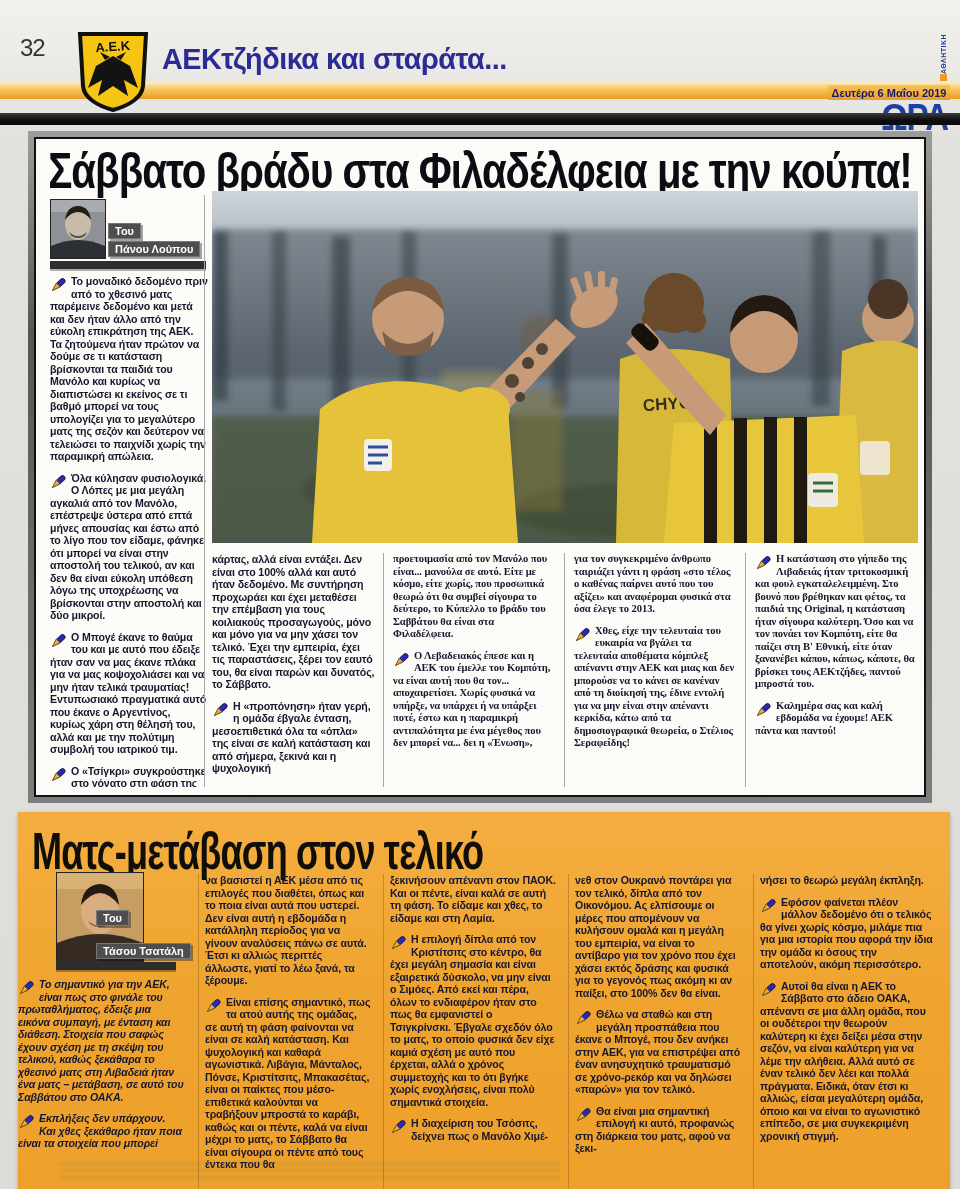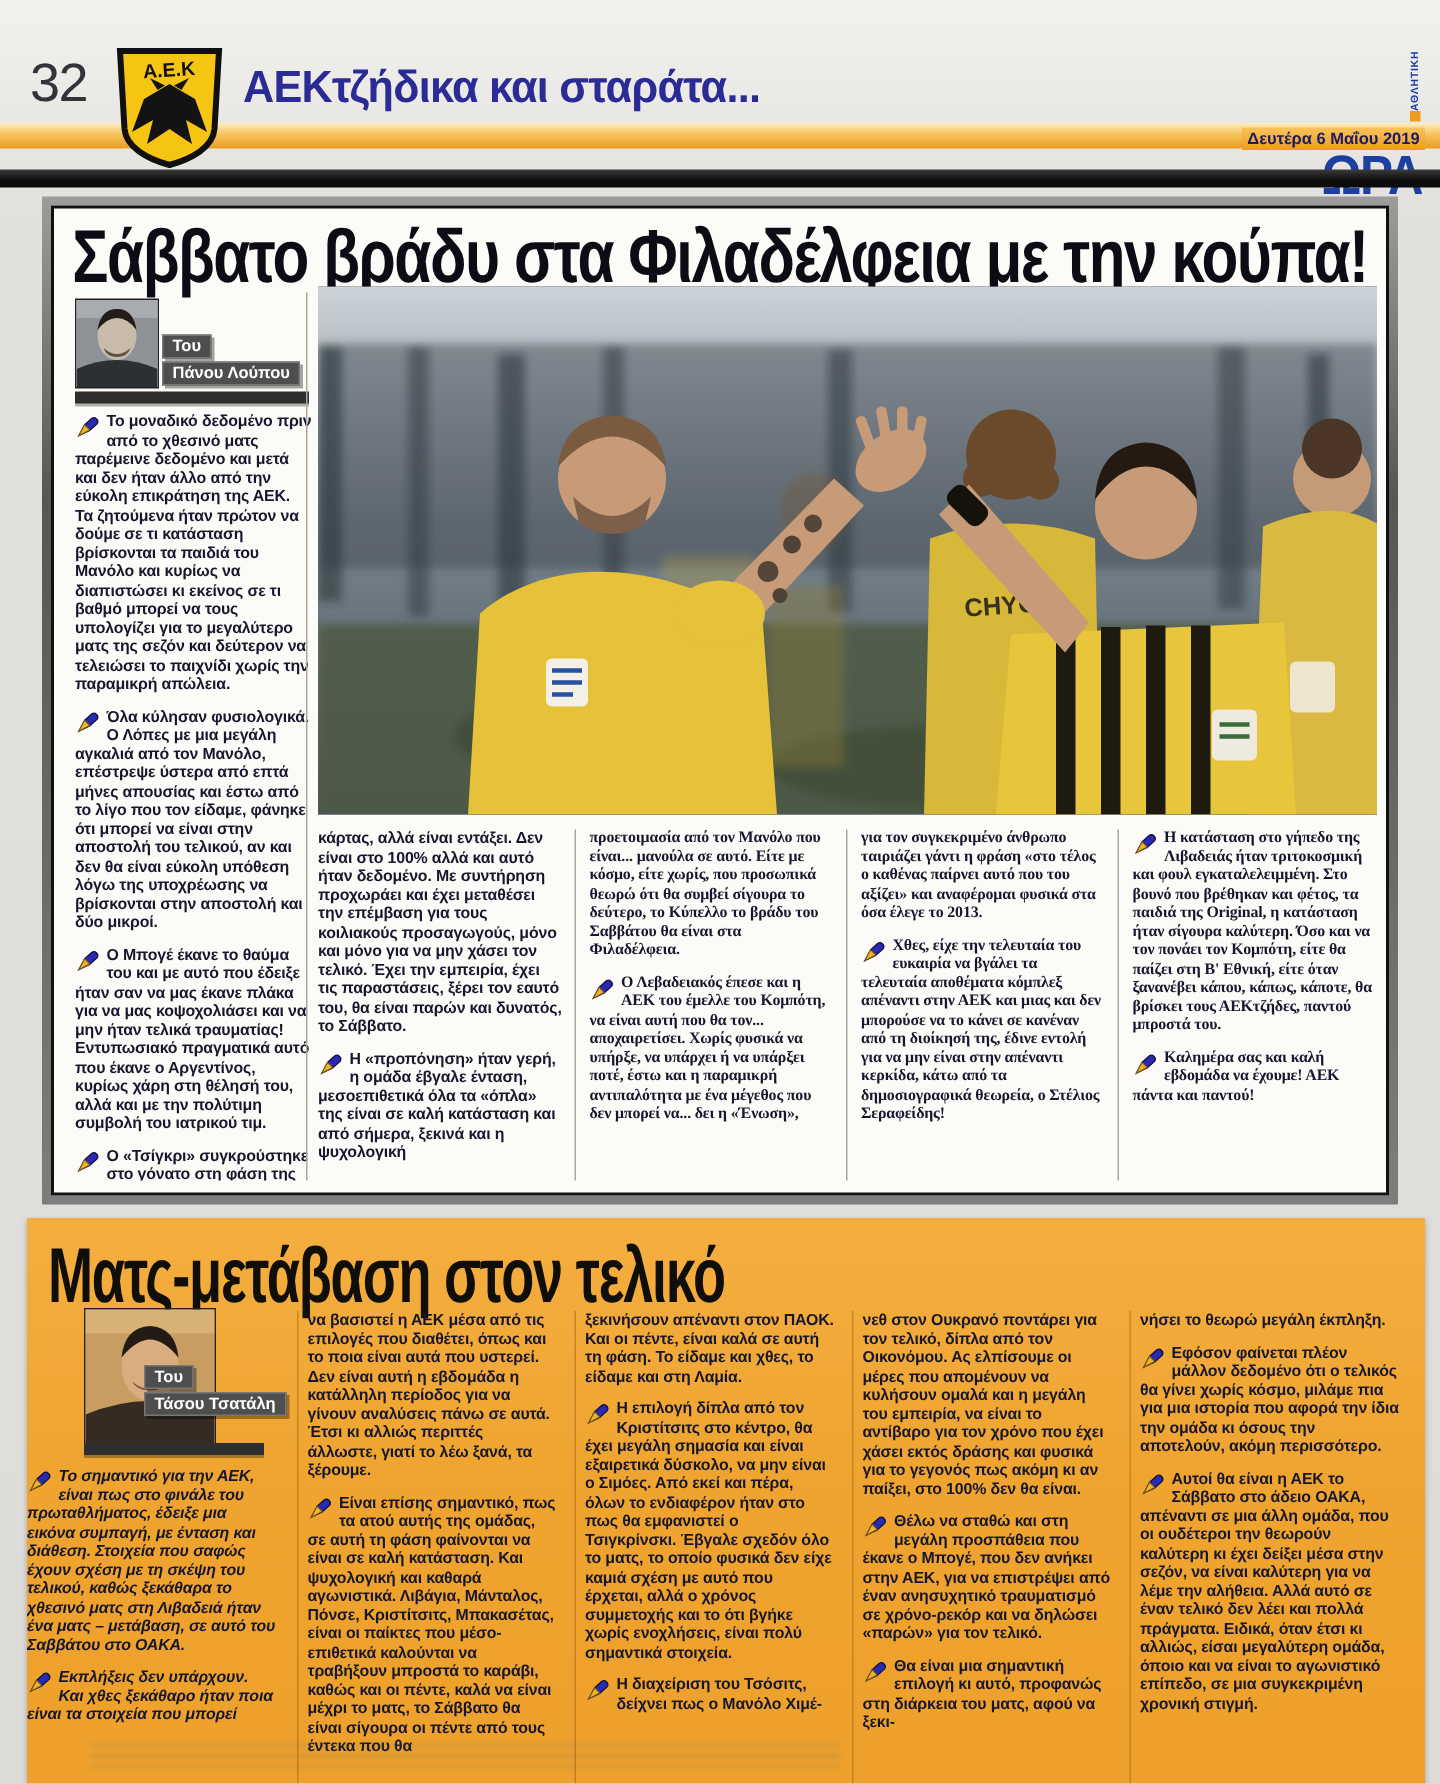--- a/index.html
+++ b/index.html
@@ -5,21 +5,21 @@
   html,body{margin:0;padding:0;}
   body{background:#b9b7b3;}
   #page{
     position:relative;width:960px;height:1189px;margin:0 auto;
     background:linear-gradient(180deg,#f2f1ee 0,#e3e1dd 140px,#dedcd8 100%);
     font-family:"Liberation Sans",sans-serif;overflow:hidden;
   }
   
   .hdr-orange-bar{position:absolute;left:0;top:82px;width:960px;height:17px;
     background:linear-gradient(180deg,#fdeec2 0,#f6c35a 45%,#ec9c21 100%);}
-  .page-number{position:absolute;left:20px;top:34px;font-size:36px;font-weight:400;color:#33333a;letter-spacing:-1px;}
+  .page-number{position:absolute;left:20px;top:34px;font-size:24px;font-weight:400;color:#33333a;letter-spacing:-1px;}
   .crest{position:absolute;left:72px;top:30px;width:82px;height:82px;}
   .section-title{position:absolute;left:162px;top:42px;font-size:30px;font-weight:700;color:#2b2b96;
     letter-spacing:-0.5px;transform:scaleX(.96);transform-origin:left;}
   .brand{position:absolute;right:12px;top:40px;display:flex;align-items:flex-end;flex-direction:column;}
   .brand-vert{writing-mode:vertical-rl;transform:rotate(180deg);font-size:7px;font-weight:700;color:#1c3fa0;
     letter-spacing:.5px;height:34px;margin-right:1px;}
   .brand-dot{width:7px;height:7px;background:#ee9b20;display:inline-block;margin:0 1px 24px 0;}
   .brand-main{font-size:33px;font-weight:900;color:#1c3fa0;letter-spacing:-1px;line-height:.85;transform:scaleY(1.12);transform-origin:bottom;}
   .date-badge{position:absolute;right:10px;top:85px;width:122px;height:15px;
     background:linear-gradient(180deg,#f8c45c,#ec9c21);display:flex;align-items:center;justify-content:center;
@@ -259,21 +259,21 @@
     <div class="author a2">
       <svg class="author-photo" width="86" height="90" viewBox="0 0 86 90">
         <rect width="86" height="90" fill="#c79d62"></rect>
         <rect width="86" height="16" fill="#d8b274"></rect>
         <path d="M0 70 Q43 52 86 70 L86 90 L0 90 Z" fill="#352b22"></path>
         <ellipse cx="43" cy="38" rx="19" ry="23" fill="#d9ad7f"></ellipse>
         <path d="M24 32 Q26 12 43 11 Q60 12 62 32 Q52 20 43 20 Q34 20 24 32 Z" fill="#241c14"></path>
         <path d="M31 48 Q43 58 55 48 Q52 54 43 54 Q34 54 31 48 Z" fill="#7a5a42"></path>
       </svg>
       <span class="byline-chip" style="left:40px;top:38px">Του</span>
-      <span class="byline-chip" style="left:40px;top:56px">Τάσου Τσατάλη</span>
+      <span class="byline-chip" style="left:40px;top:71px">Τάσου Τσατάλη</span>
       <div class="author-bar" style="left:0;top:90px;width:120px;height:8px"></div>
     </div>
 
     <div class="a2-col a2-c1">
         <div class="para"><span class="pen"><svg viewBox="0 0 20 20">
               <path d="M3 17 L7.5 8.5 L13 3.5 a3.1 3.1 0 0 1 4.3 4.3 L11.5 13 Z" fill="#2a2ab0" stroke="#0e0e3c" stroke-width="1"></path>
               <path d="M3 17 L7.5 8.5 L11.5 12.5 Z" fill="#f0b428" stroke="#7a5a10" stroke-width="0.8"></path>
             </svg></span><span>Το σημαντικό για την ΑΕΚ, είναι πως στο φινάλε του πρωταθλήματος, έδειξε μια εικόνα συμπαγή, με ένταση και διάθεση. Στοιχεία που σαφώς έχουν σχέση με τη σκέψη του τελικού, καθώς ξεκάθαρα το χθεσινό ματς στη Λιβαδειά ήταν ένα ματς – μετάβαση, σε αυτό του Σαββάτου στο ΟΑΚΑ.</span></div>
         <div class="para"><span class="pen"><svg viewBox="0 0 20 20">
               <path d="M3 17 L7.5 8.5 L13 3.5 a3.1 3.1 0 0 1 4.3 4.3 L11.5 13 Z" fill="#2a2ab0" stroke="#0e0e3c" stroke-width="1"></path>

